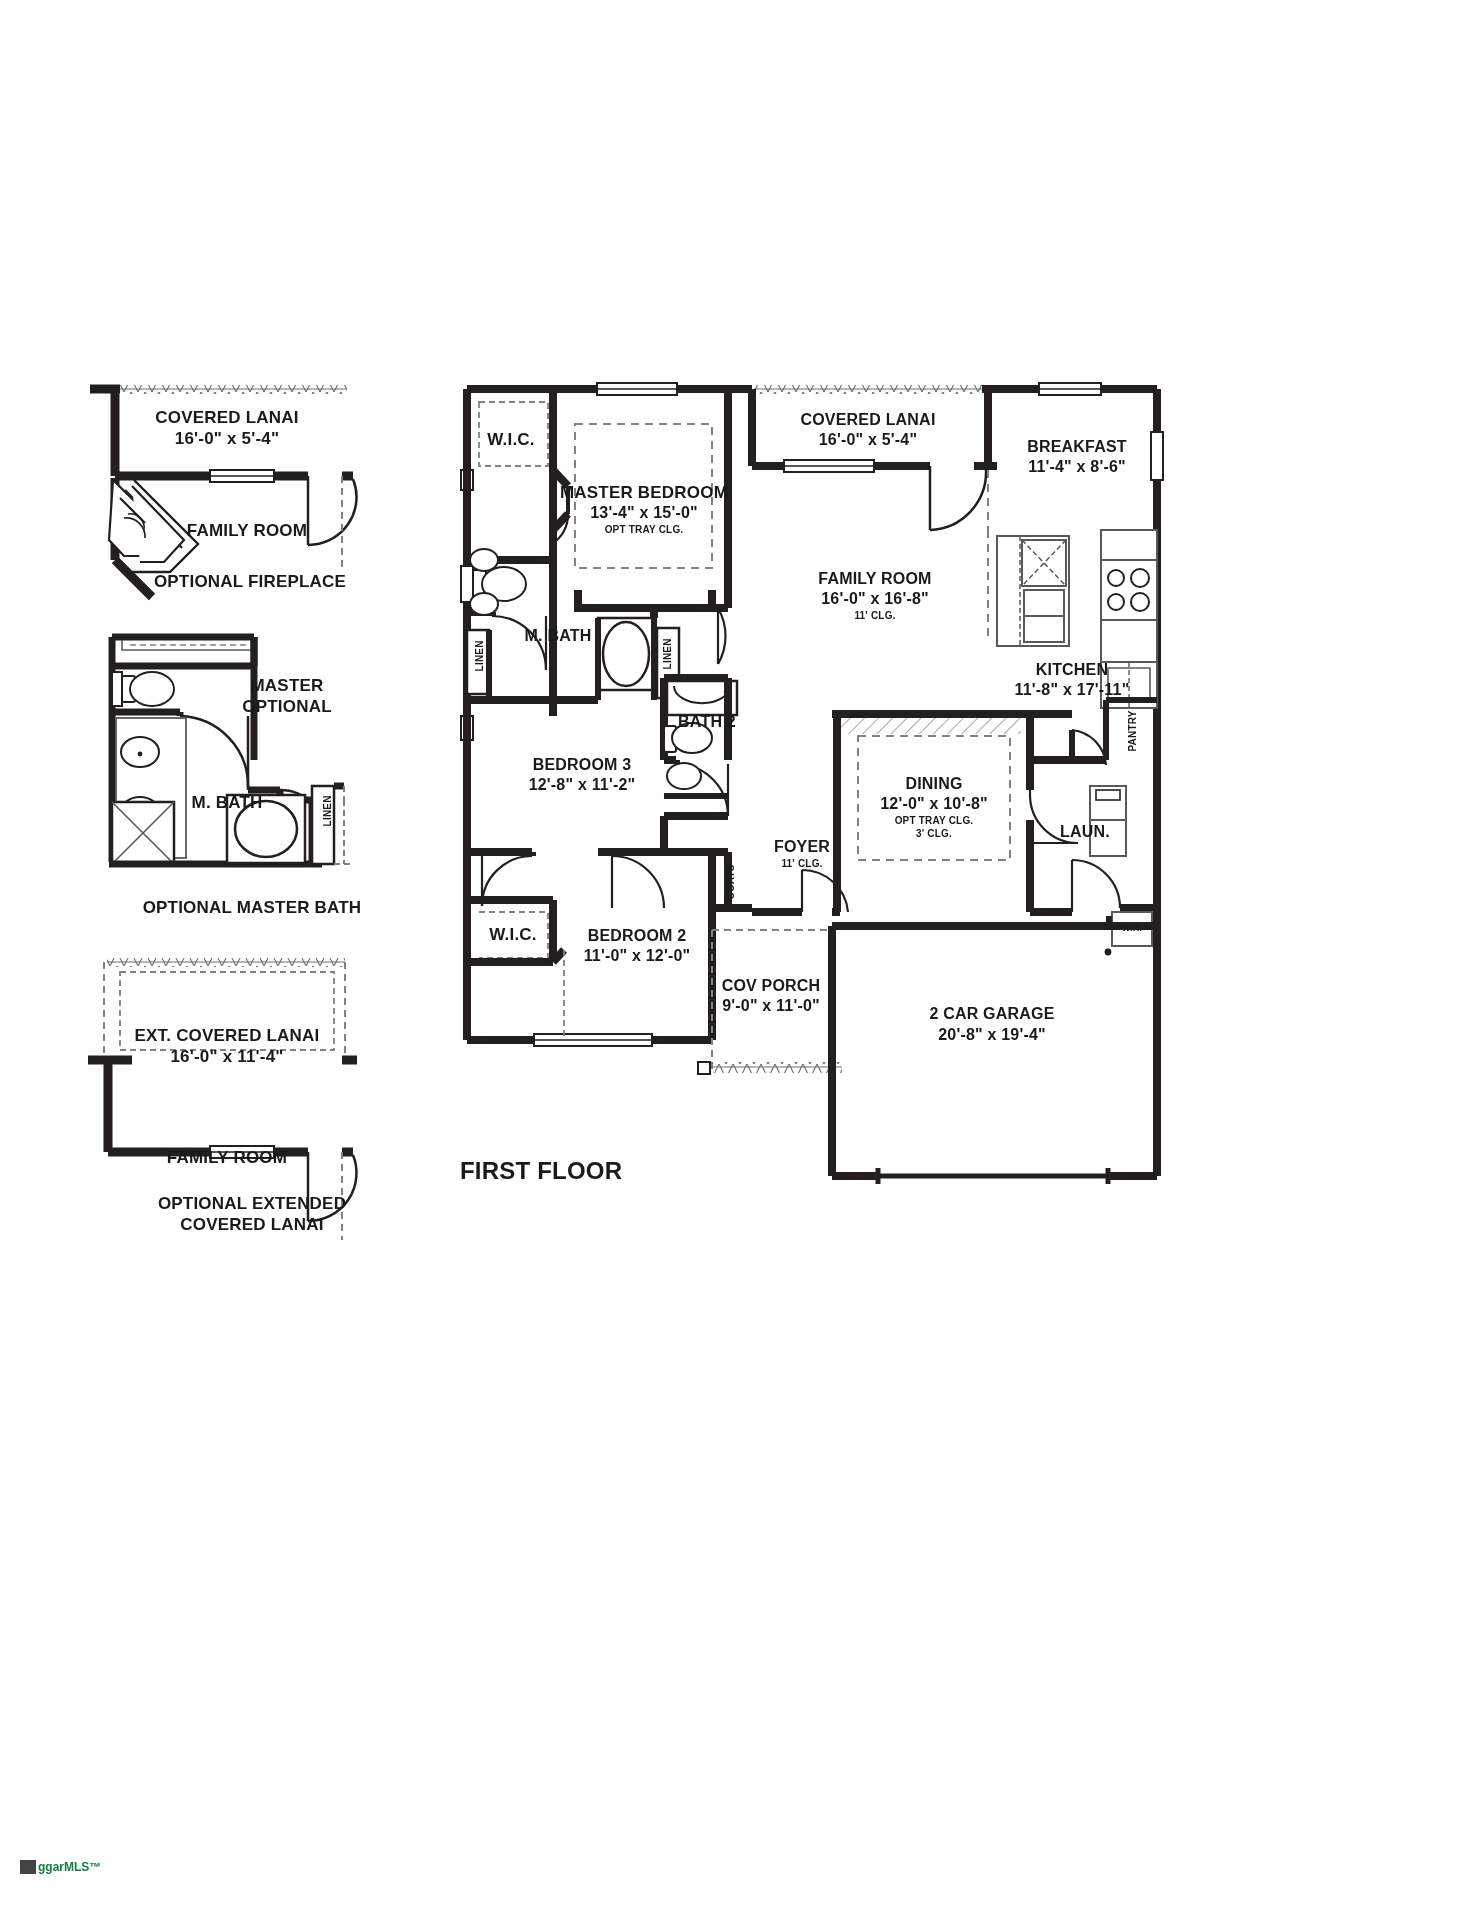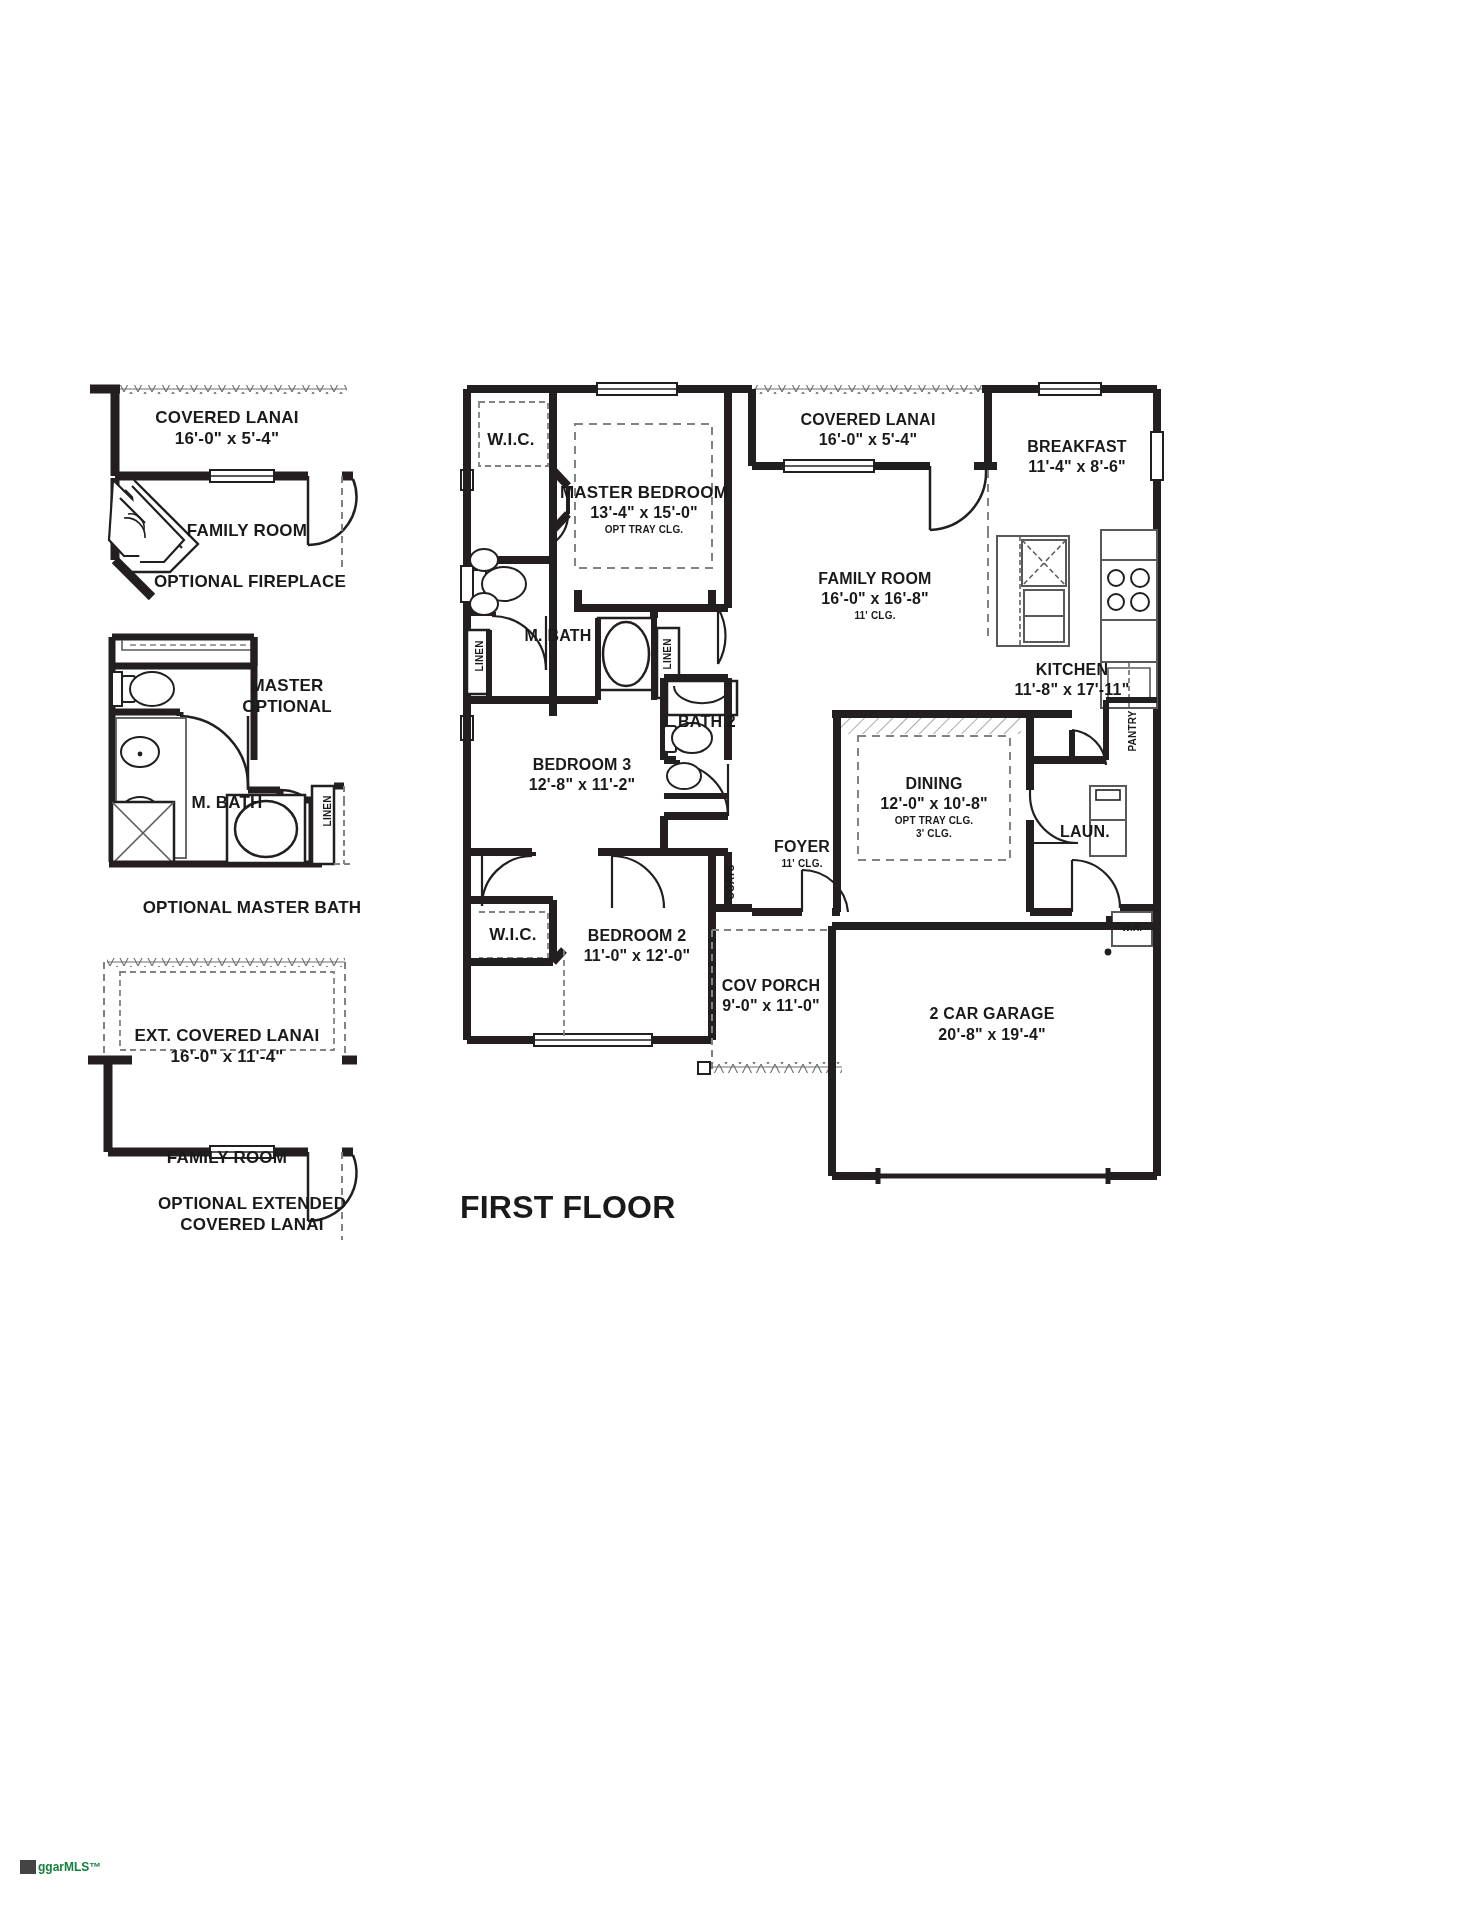--- a/index.html
+++ b/index.html
@@ -4,21 +4,21 @@
 <style>
   html,body{margin:0;padding:0;background:#ffffff;}
   body{width:1483px;height:1920px;position:relative;font-family:"Liberation Sans",sans-serif;color:#1a1a1a;}
   .plan{position:absolute;left:12px;top:0;width:1483px;height:1880px;}
   svg{display:block;}
   .lbl{position:absolute;text-align:center;font-weight:bold;letter-spacing:.2px;line-height:1.18;white-space:nowrap;}
   .t17{font-size:17px;}
   .t16{font-size:16px;}
   .t10{font-size:10px;}
   .t9{font-size:9px;}
-  .t28{font-size:32px;margin-top:32px;}
+  .t28{font-size:24px;}
   .vert{transform:rotate(-90deg);transform-origin:50% 50%;}
   .mls{position:absolute;left:8px;bottom:6px;display:flex;align-items:flex-end;gap:2px;}
   .mlsbox{width:16px;height:14px;background:#444;}
   .mlstxt{font-size:12px;font-weight:bold;color:#15803d;font-family:"Liberation Sans",sans-serif;}
 </style>
 </head>
 <body>
 
 <div class="plan">
 

